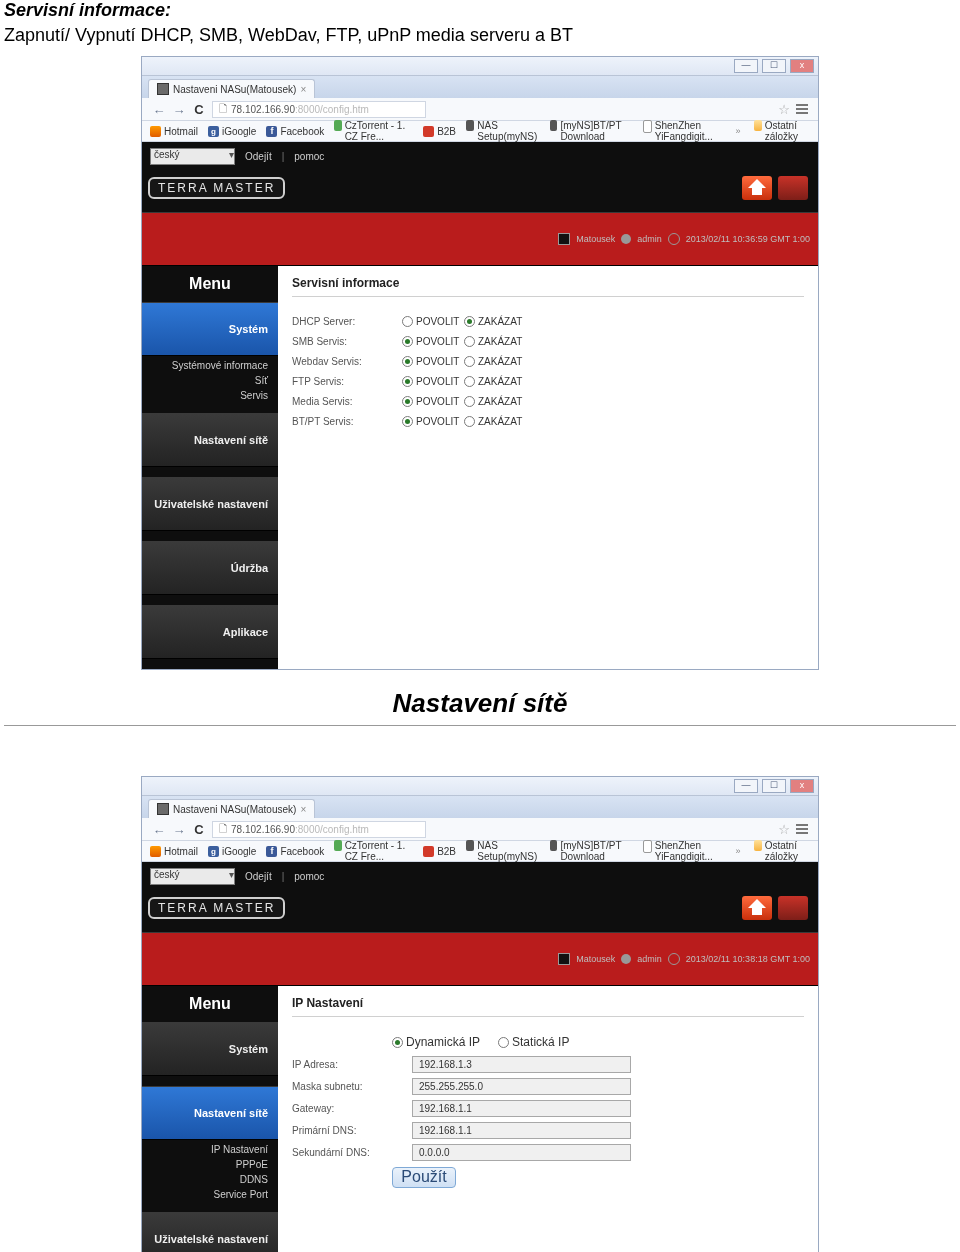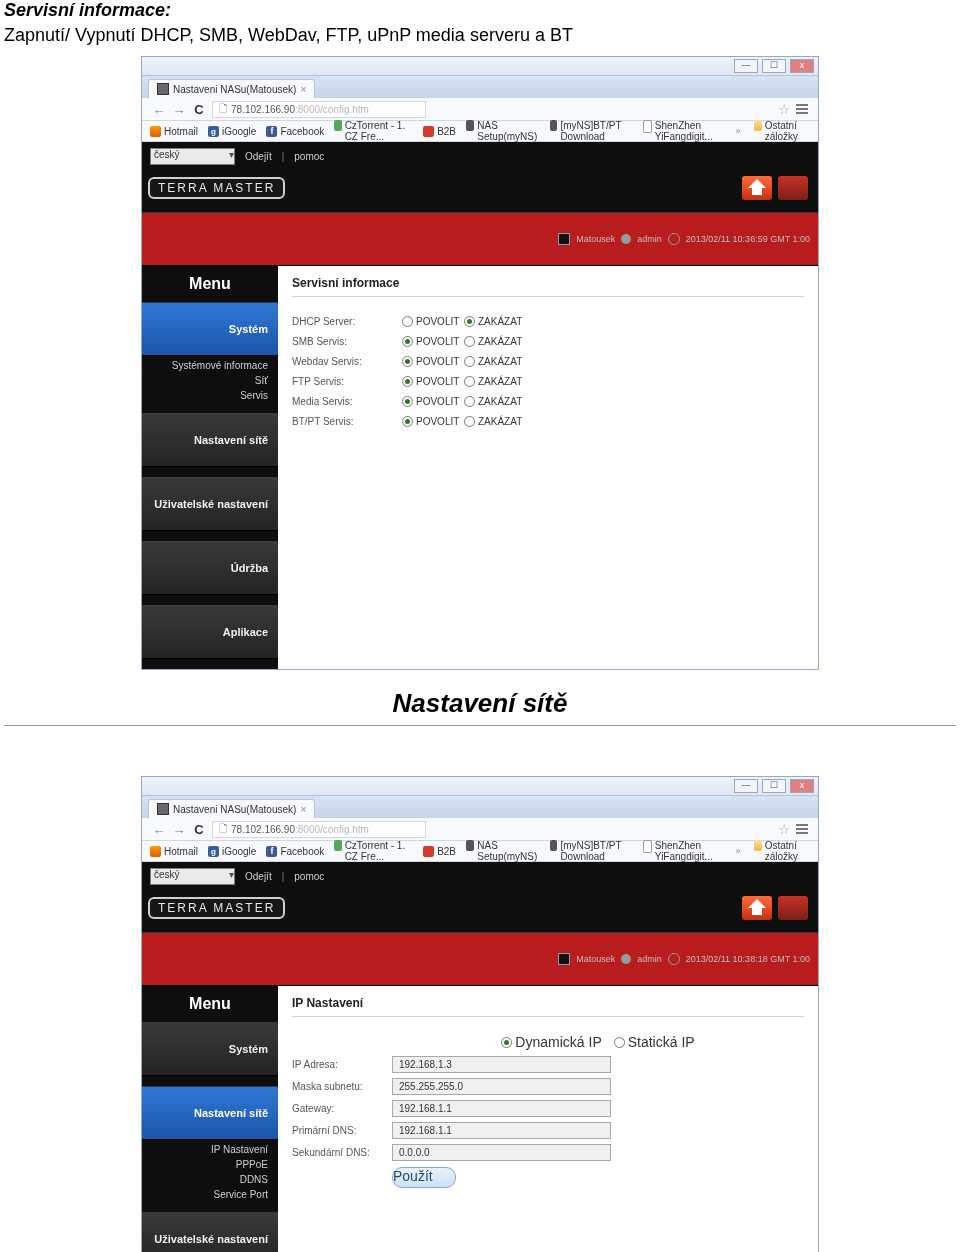--- a/index.html
+++ b/index.html
@@ -319,55 +319,55 @@
   .rdot.sel::after {
     content: ""; position: absolute; left: 2px; top: 2px;
     width: 5px; height: 5px; border-radius: 50%; background: #2a7a2a;
   }
 
   .form-row {
     display: flex;
     align-items: center;
     height: 22px;
     font-size: 10px;
+    gap: 20px;
   }
   .form-label {
     width: 100px;
     color: #555;
   }
   .text-field {
     width: 205px;
     height: 15px;
     border: 1px solid #a8a8a8;
     background: #f0f0f0;
     color: #333;
     padding: 0 6px;
     font-size: 10px;
     line-height: 15px;
   }
   .radio-row {
     display: flex;
     align-items: center;
-    gap: 12px;
+    gap: 18px;
     height: 22px;
-    font-size: 14px;
+    font-size: 12px;
     padding-left: 100px;
-    justify-content: center;
   }
   .apply-btn {
     margin-left: 100px;
     width: 62px;
     height: 19px;
     border: 1px solid #7fa9d6;
     background: linear-gradient(#eaf2fb,#cfe0f4);
     color: #2b4b77;
-    font-size: 14px;
-    text-align: left;
+    font-size: 16px;
+    text-align: center;
     line-height: 17px;
-    border-radius: 10px;
+    border-radius: 4px;
   }
 </style>
 </head>
 <body>
 
 <div class="page">
   <div class="heading">Servisní informace:</div>
   <div class="subheading">Zapnutí/ Vypnutí DHCP, SMB, WebDav, FTP, uPnP media serveru a BT</div>
 
   <div class="browser-window">

